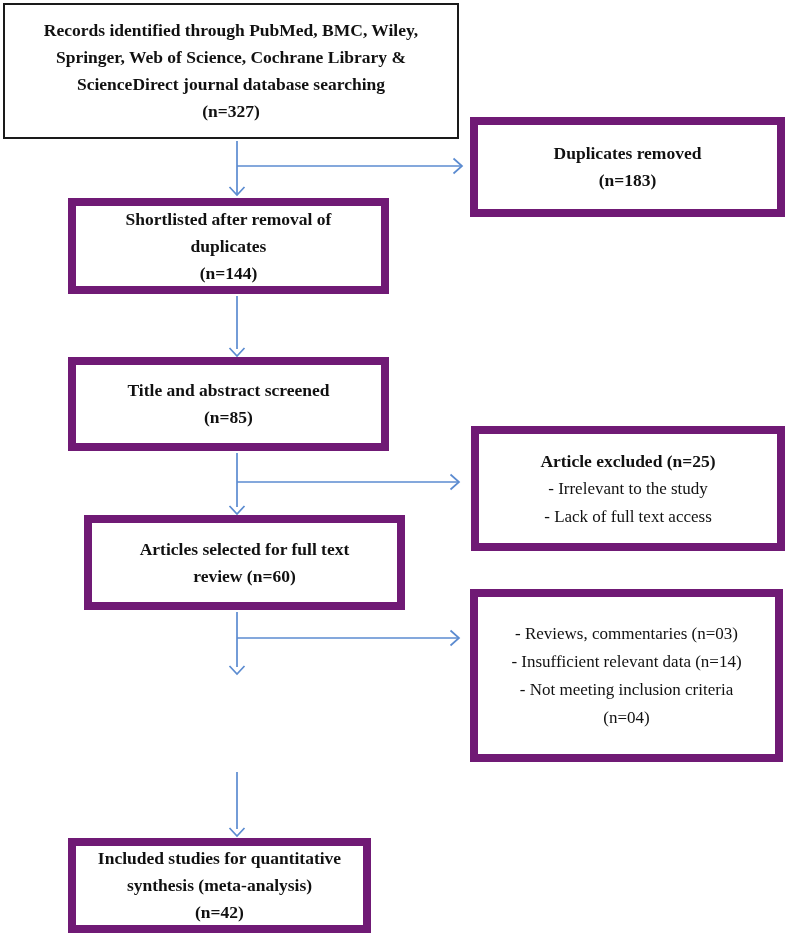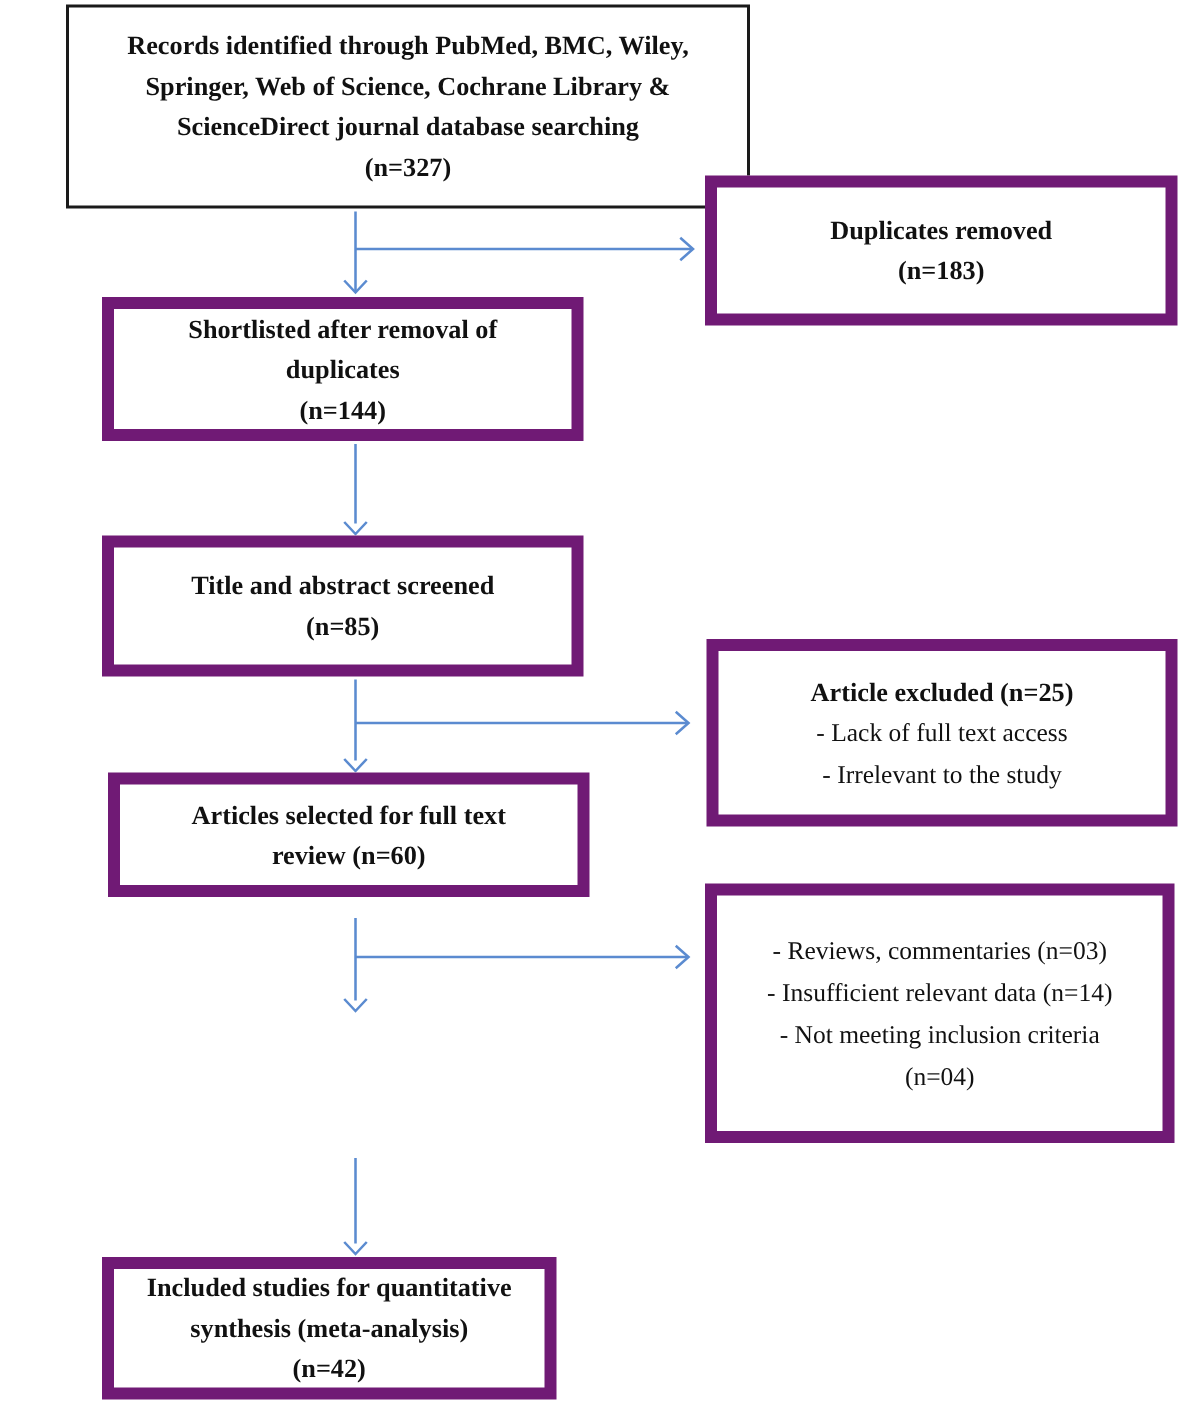--- a/index.html
+++ b/index.html
@@ -30,21 +30,20 @@
   }
   .box {
     position: absolute;
     box-sizing: border-box;
     border: 8px solid #701a75;
     background: #ffffff;
   }
   .box.thick {
     border-width: 2.5px;
     border-color: #1a1a1a;
-    margin-left: 41px;
   }
   .center-box {
     display: flex;
     align-items: center;
     justify-content: center;
     text-align: center;
   }
   .center-box .txt {
     font-weight: bold;
     font-size: 17.5px;
@@ -137,25 +136,25 @@
 (n=144)</div>
   </div>
 
   <div class="box center-box" style="left:68px; top:357px; width:321px; height:94px;">
     <div class="txt">Title and abstract screened
 (n=85)</div>
   </div>
 
   <div class="box side-box" style="left:471px; top:426px; width:314px; height:125px;">
     <div class="heading">Article excluded (n=25)</div>
+    <div class="item">- Irrelevant to the study</div>
     <div class="item">- Lack of full text access</div>
-    <div class="item">- Irrelevant to the study</div>
   </div>
 
-  <div class="box center-box" style="left:72px; top:515px; width:321px; height:83px;">
+  <div class="box center-box" style="left:84px; top:515px; width:321px; height:95px;">
     <div class="txt">Articles selected for full text
 review (n=60)</div>
   </div>
 
   <div class="box side-box" style="left:470px; top:589px; width:313px; height:173px;">
     <div class="item">- Reviews, commentaries (n=03)</div>
     <div class="item">- Insufficient relevant data (n=14)</div>
     <div class="item">- Not meeting inclusion criteria
 (n=04)</div>
   </div>

